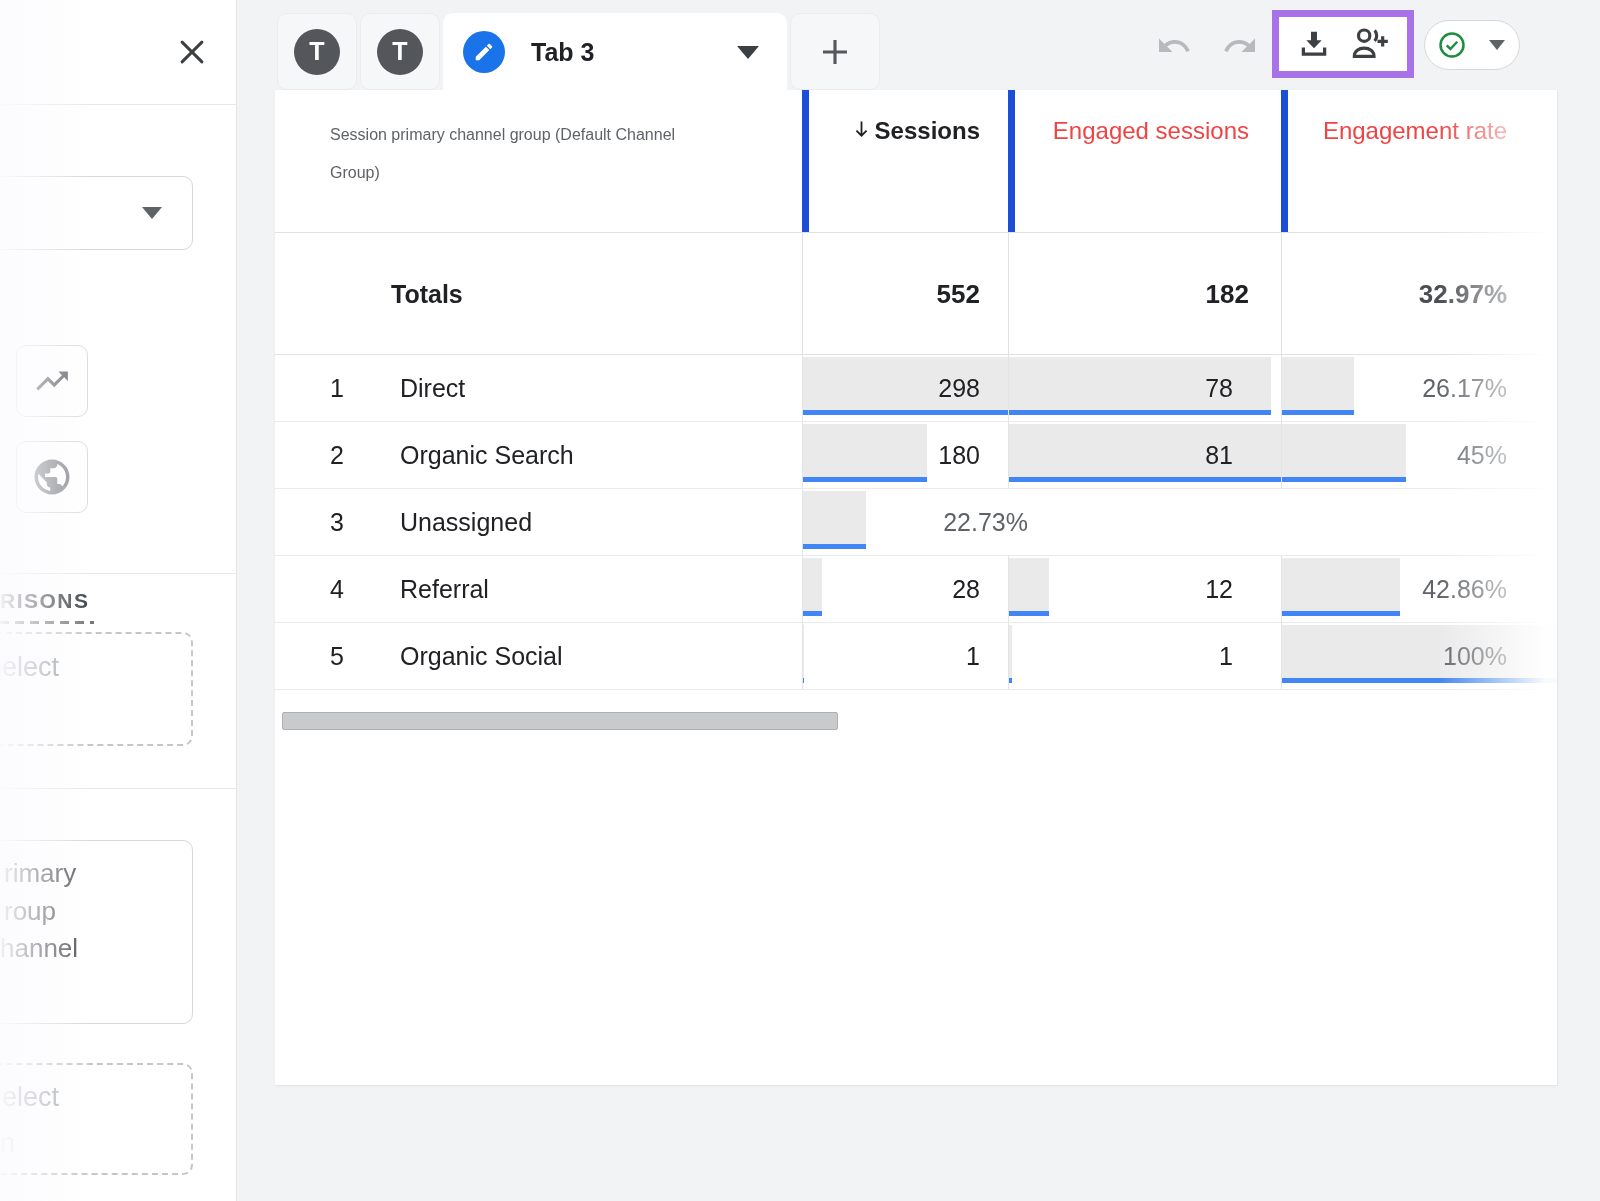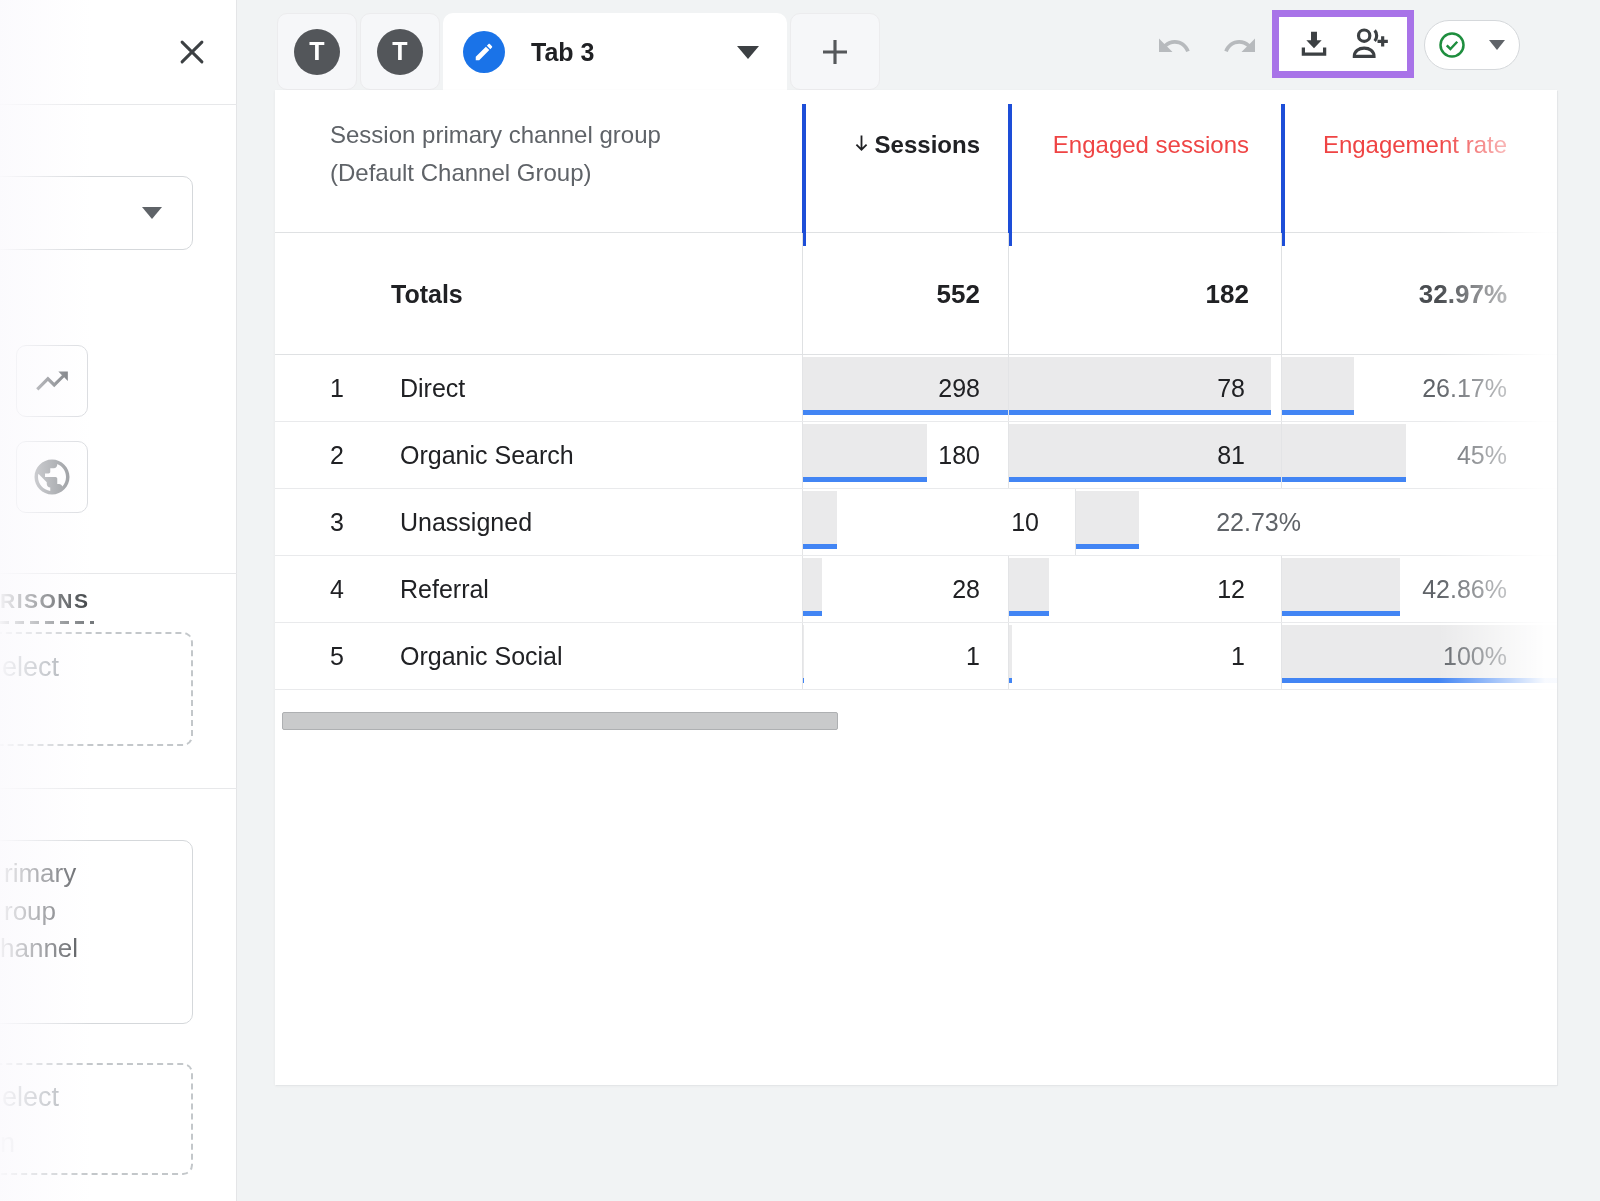--- a/index.html
+++ b/index.html
@@ -54,22 +54,22 @@
     display:flex; align-items:center; justify-content:space-evenly; }
   #check-pill { left:1424px; top:20px; width:96px; height:50px; border:1px solid #d5d8db; border-radius:25px; background:#fff;
     display:flex; align-items:center; cursor:pointer; }
   #check-pill .caret-sm { width:0; height:0; border-left:8px solid transparent; border-right:8px solid transparent; border-top:10px solid #5f6368; margin-left:auto; margin-right:14px; }
 
   
   #panel { left:275px; top:90px; width:1282px; height:995px; background:#fff; box-shadow:1px 1px 0 #e4e6e8, 0 1px 3px rgba(0,0,0,0.05); }
   .col-dim { width:527px; } .col-m0 { width:206px; } .col-m1 { width:273px; } .col-m2 { width:276px; }
   #thead { position:absolute; left:0; top:0; width:1282px; height:143px; display:flex; border-bottom:1px solid #dfe1e3; }
   .hcell { position:relative; height:100%; }
-  .hcell.m { border-left:4px solid #1d4ed8;margin-top:14px; }
-  #h-dim { padding:26px 0 0 55px; font-size:24px; line-height:38px; color:#5f6368; }
+  .hcell.m { border-left:7px solid #1d4ed8; }
+  #h-dim { padding:26px 0 0 55px; font-size:16px; line-height:38px; color:#5f6368; }
   #h-dim span { display:block; width:380px; }
   .h-metric { display:flex; justify-content:flex-end; padding-top:27px; font-size:24px; color:#ef4444; }
   #h-sess { font-weight:bold; color:#202124; padding-right:28px; }
   #h-eng { padding-right:32px; }
   #h-rate { padding-right:50px; }
   #h-sess svg { margin-right:5px; margin-top:2px; }
 
   #trow-totals { position:absolute; left:0; top:143px; width:1282px; height:122px; display:flex; border-bottom:1px solid #dfe1e3; }
   .tcell { position:relative; height:100%; }
   .tcell.m { border-left:1px solid #dfe1e3; }
@@ -79,21 +79,21 @@
 
   #trows { position:absolute; left:0; top:265px; width:1282px; }
   .trow { position:relative; width:1282px; height:67px; display:flex; border-bottom:1px solid #e9eaec; cursor:pointer; }
   .cell { position:relative; height:100%; }
   .cell.m { border-left:1px solid #e3e4e6; }
   .idx { position:absolute; left:55px; top:50%; transform:translateY(-50%); font-size:25px; color:#202124; }
   .dimname { position:absolute; left:125px; top:50%; transform:translateY(-50%); font-size:25px; color:#202124; white-space:nowrap; }
   .bar { position:absolute; left:0; top:2px; height:53px; background:#eaeaeb; }
   .barline { position:absolute; left:0; top:55px; height:5px; background:#4285f4; }
   .val { position:absolute; top:50%; transform:translateY(-50%); font-size:25px; color:#202124; }
-  .c0 .val { right:28px; } .c1 .val { right:36px; } .c2 .val { right:50px; color:#5f6368; }
+  .c0 .val { right:28px; } .c1 .val { right:48px; } .c2 .val { right:50px; color:#5f6368; }
 
   #panel-fade { position:absolute; left:1163px; top:0; width:119px; height:995px; pointer-events:none; z-index:5;
     background:linear-gradient(to right, rgba(255,255,255,0), rgba(255,255,255,0.96) 90%); }
   #hscrollbar { position:absolute; left:7px; top:622px; width:556px; height:18px; background:#c9cacb; border:1px solid #aeb0b2; border-radius:2px; cursor:pointer; }
 </style>
 </head>
 <body>
 
 <div id="main-bg" class="abs"></div>
 
@@ -274,25 +274,20 @@
           <div class="bar" style="width:45.00%"></div>
           <div class="barline" style="width:45.00%"></div>
           <span class="val">45%</span>
         </div>
       </div>
       <div class="trow">
         <div class="cell col-dim">
           <span class="idx">3</span>
           <span class="dimname">Unassigned</span>
         </div>
-        <div class="cell m col-m1 c1">
-          <div class="bar" style="width:12.35%"></div>
-          <div class="barline" style="width:12.35%"></div>
-          <span class="val">10</span>
-        </div>
         <div class="cell m col-m2 c2">
           <div class="bar" style="width:22.73%"></div>
           <div class="barline" style="width:22.73%"></div>
           <span class="val">22.73%</span>
         </div>
       </div>
       <div class="trow">
         <div class="cell col-dim">
           <span class="idx">4</span>
           <span class="dimname">Referral</span>

